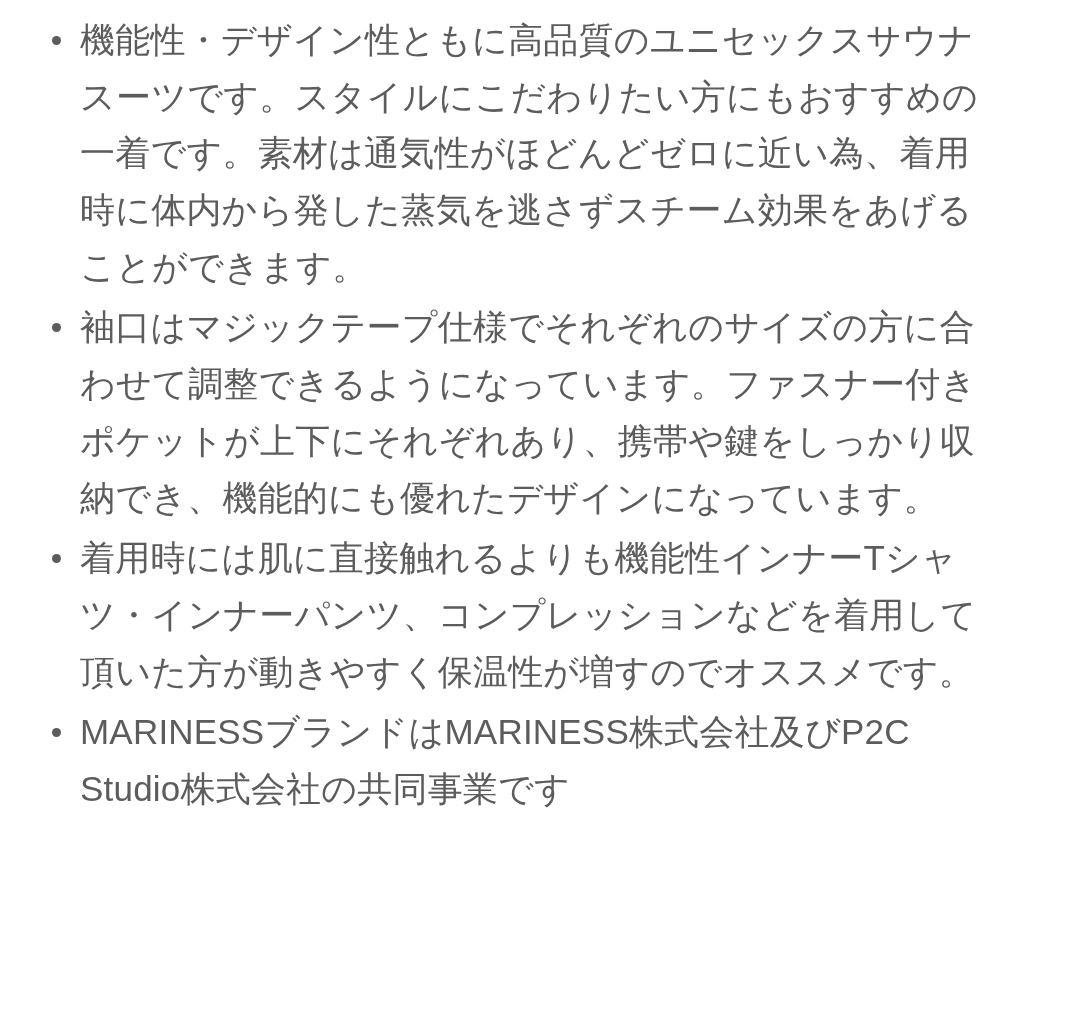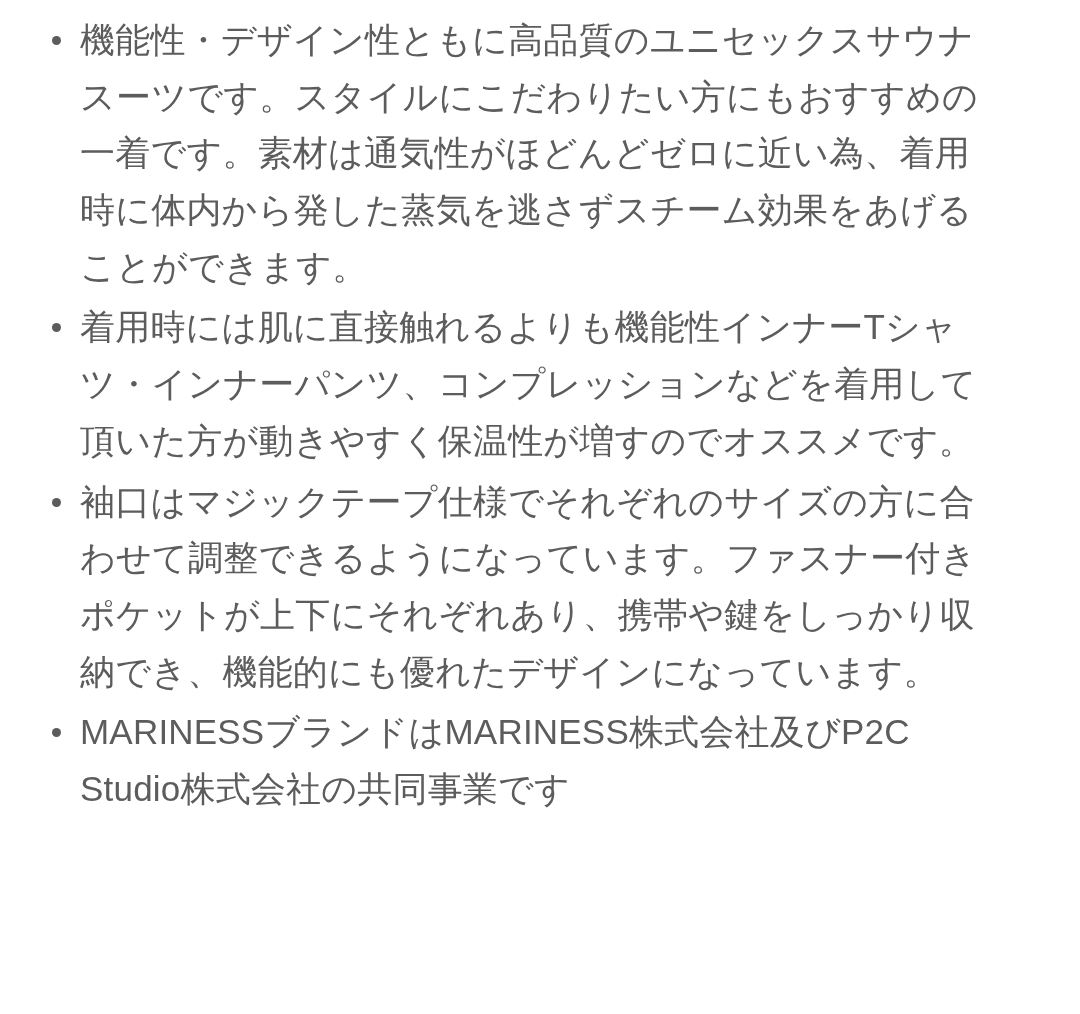--- a/index.html
+++ b/index.html
@@ -47,17 +47,17 @@
     background: #5c5c5c;
     border-radius: 50%;
   }
 </style>
 </head>
 <body>
 
 <div class="page">
   <ul class="feature-list">
     <li>機能性・デザイン性ともに高品質のユニセックスサウナスーツです。スタイルにこだわりたい方にもおすすめの一着です。素材は通気性がほどんどゼロに近い為、着用時に体内から発した蒸気を逃さずスチーム効果をあげることができます。</li>
+    <li>袖口はマジックテープ仕様でそれぞれのサイズの方に合わせて調整できるようになっています。ファスナー付きポケットが上下にそれぞれあり、携帯や鍵をしっかり収納でき、機能的にも優れたデザインになっています。</li>
     <li>着用時には肌に直接触れるよりも機能性インナーTシャツ・インナーパンツ、コンプレッションなどを着用して頂いた方が動きやすく保温性が増すのでオススメです。</li>
-    <li>袖口はマジックテープ仕様でそれぞれのサイズの方に合わせて調整できるようになっています。ファスナー付きポケットが上下にそれぞれあり、携帯や鍵をしっかり収納でき、機能的にも優れたデザインになっています。</li>
     <li>MARINESSブランドはMARINESS株式会社及びP2C Studio株式会社の共同事業です</li>
   </ul>
 </div>
 
 </body></html>

